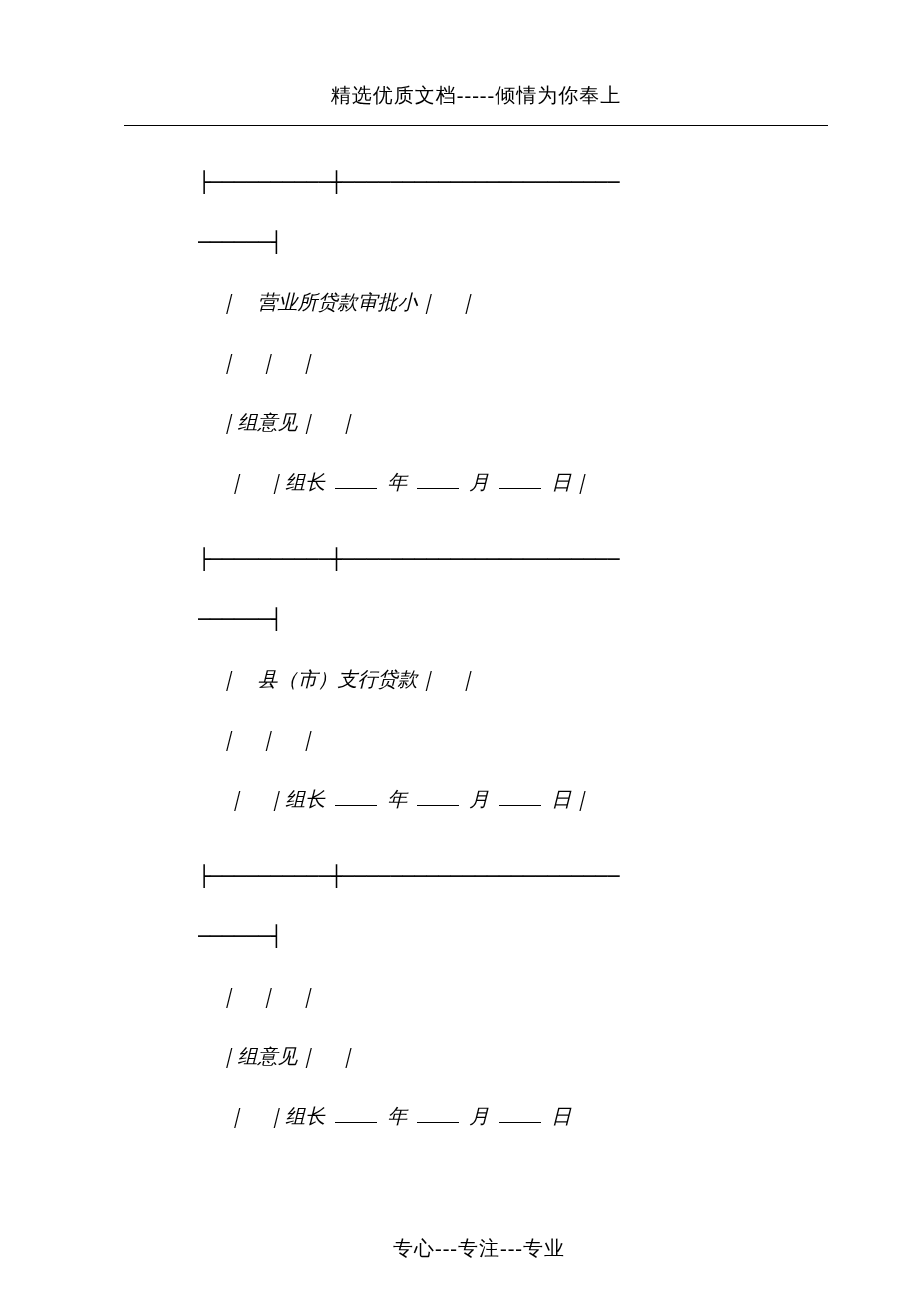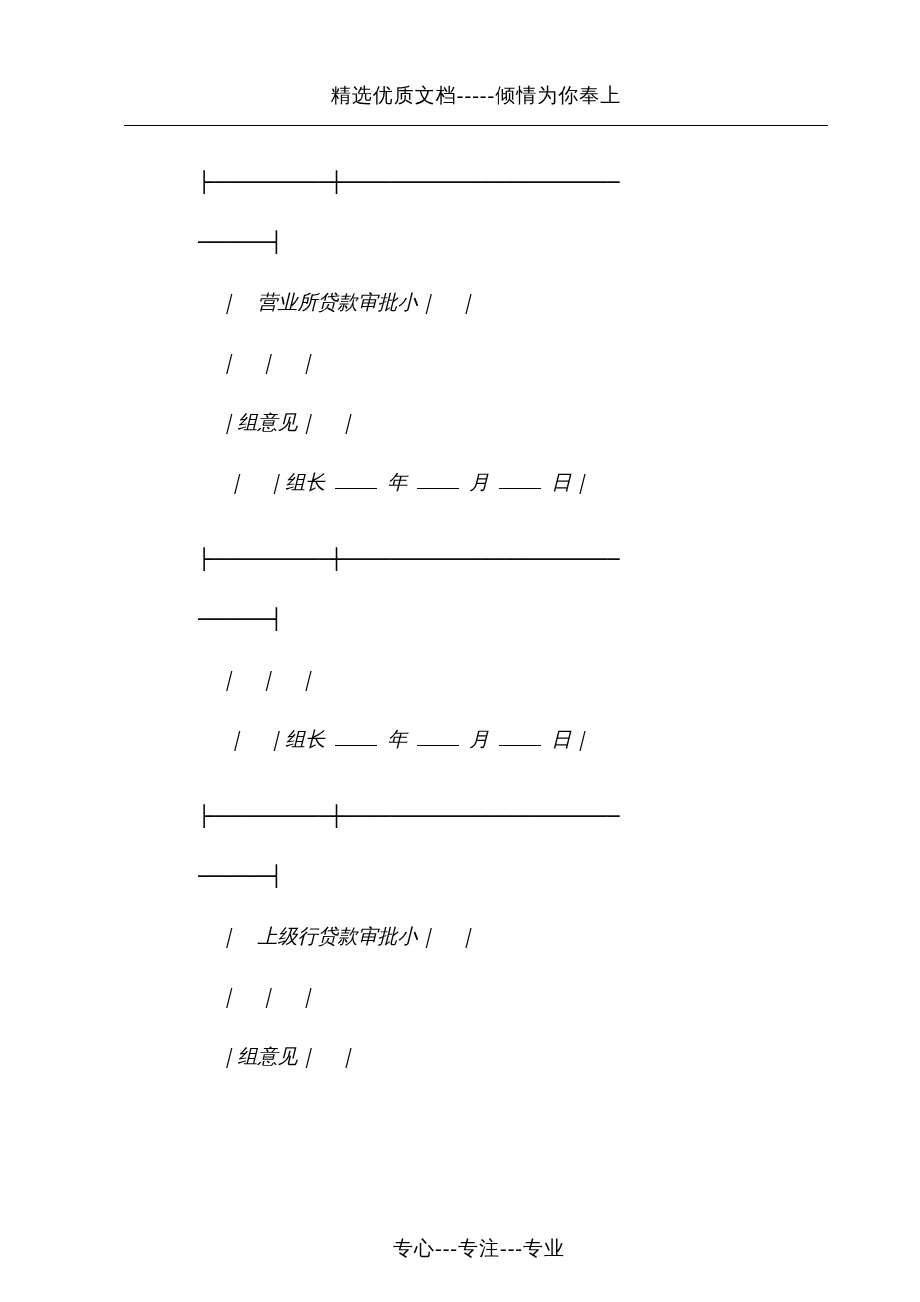--- a/index.html
+++ b/index.html
@@ -91,28 +91,29 @@
       <div class="separator-line2">──────┤</div>
       <div class="text-line">｜　营业所贷款审批小｜　｜</div>
       <div class="text-line">｜　｜　｜</div>
       <div class="text-line">｜组意见｜　｜</div>
       <div class="text-line"><span>｜　｜组长</span><span class="blank"></span><span>年</span><span class="blank"></span><span>月</span><span class="blank"></span><span>日｜</span></div>
     </div>
 
     <div class="section">
       <div class="separator-line1">├──────────┼───────────────────────</div>
       <div class="separator-line2">──────┤</div>
+      <div class="text-line">｜　县（市）支行贷款｜　｜</div>
       <div class="text-line">｜　｜　｜</div>
       <div class="text-line"><span>｜　｜组长</span><span class="blank"></span><span>年</span><span class="blank"></span><span>月</span><span class="blank"></span><span>日｜</span></div>
     </div>
 
     <div class="section">
       <div class="separator-line1">├──────────┼───────────────────────</div>
       <div class="separator-line2">──────┤</div>
-      <div class="text-line">｜　上级行贷款审批小｜　｜</div>
       <div class="text-line">｜　｜　｜</div>
       <div class="text-line">｜组意见｜　｜</div>
+      <div class="text-line"><span>｜　｜组长</span><span class="blank"></span><span>年</span><span class="blank"></span><span>月</span><span class="blank"></span><span>日</span></div>
     </div>
 
   </div>
 </div>
 
 <div class="footer">专心---专注---专业</div>
 
 </body></html>

